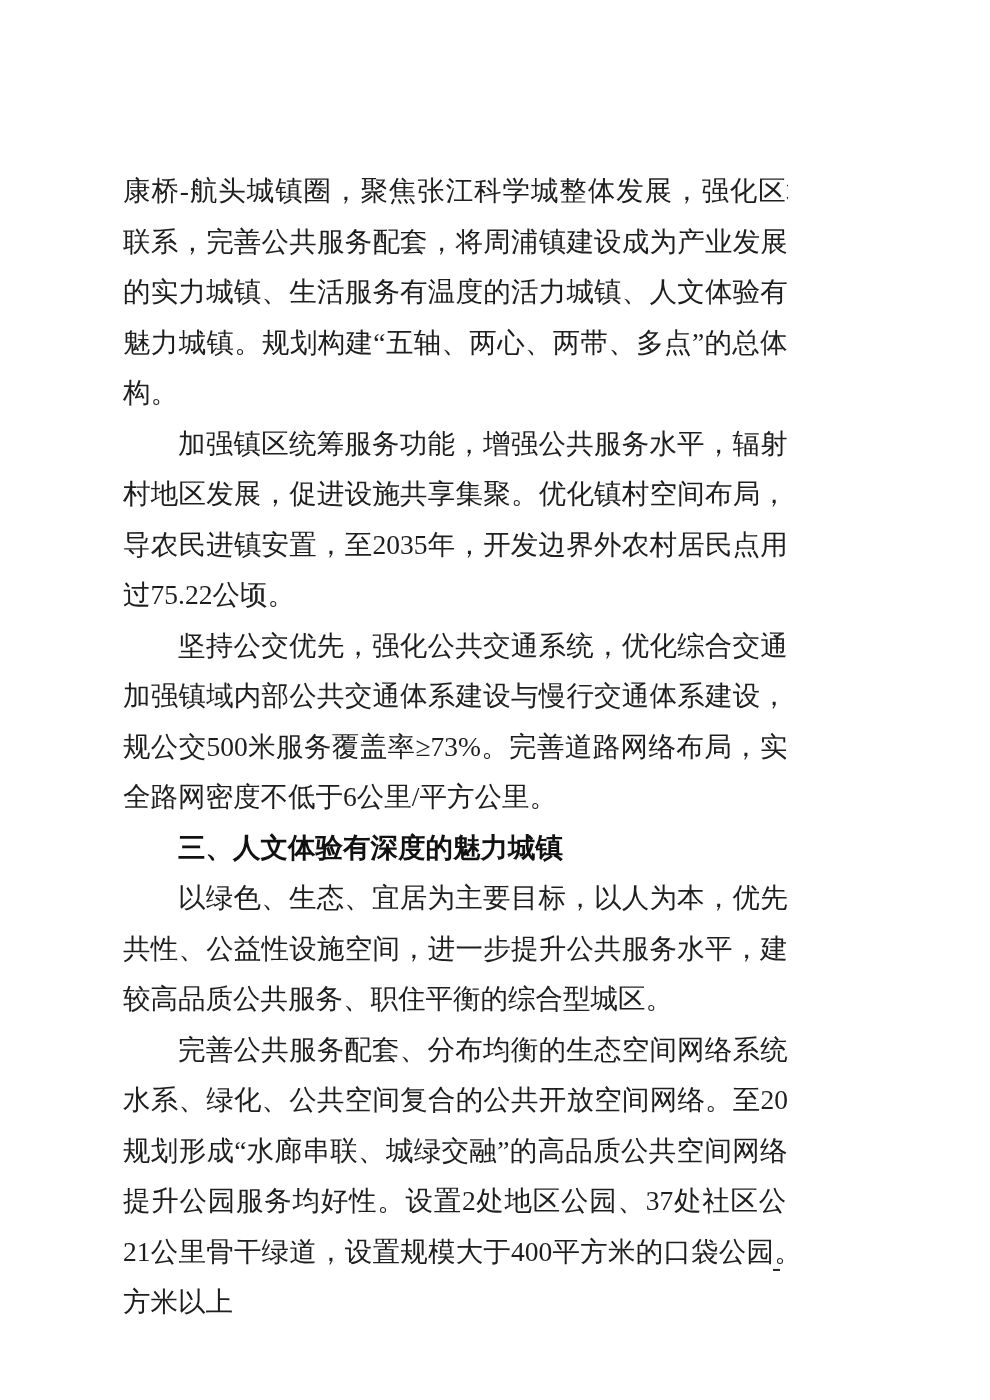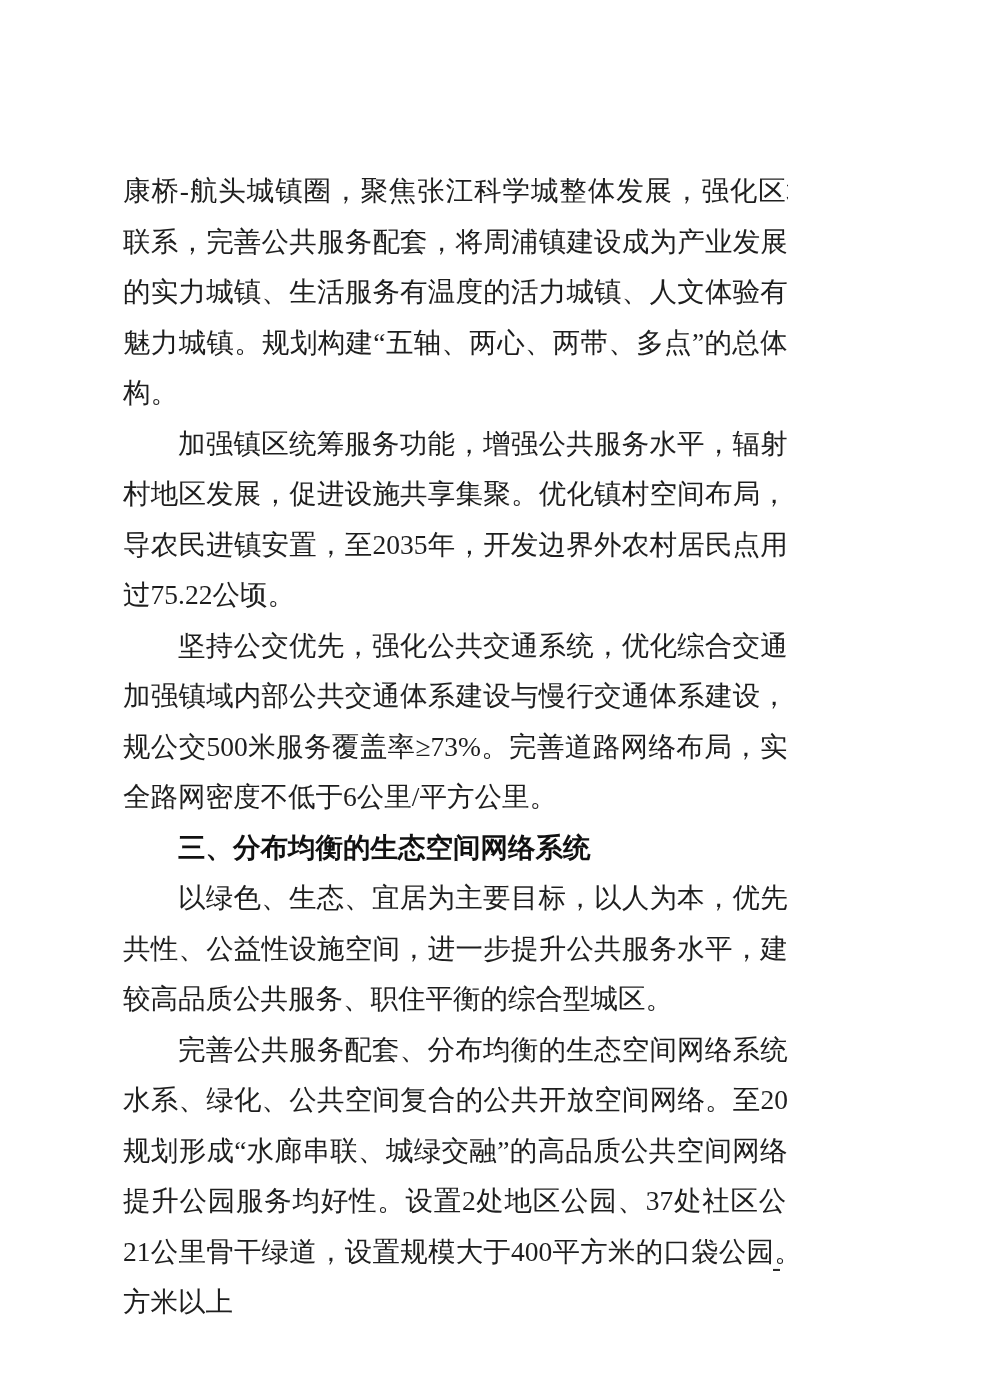--- a/index.html
+++ b/index.html
@@ -54,19 +54,19 @@
   }
 </style>
 </head>
 <body>
 
 <div class="page">
   <div class="doc-body">
       <p class="para body">康桥-航头城镇圈，聚焦张江科学城整体发展，强化区域交通联系，完善公共服务配套，将周浦镇建设成为产业发展有高度的实力城镇、生活服务有温度的活力城镇、人文体验有深度的魅力城镇。规划构建“五轴、两心、两带、多点”的总体空间结构。</p>
       <p class="para body indent">加强镇区统筹服务功能，增强公共服务水平，辐射带动乡村地区发展，促进设施共享集聚。优化镇村空间布局，有序引导农民进镇安置，至2035年，开发边界外农村居民点用地不超过75.22公顷。</p>
       <p class="para body indent">坚持公交优先，强化公共交通系统，优化综合交通系统。加强镇域内部公共交通体系建设与慢行交通体系建设，实现常规公交500米服务覆盖率≥73%。完善道路网络布局，实现镇区全路网密度不低于6公里/平方公里。</p>
-      <p class="para heading indent">三、分布均衡的生态空间网络系统</p>
+      <p class="para heading indent">三、人文体验有深度的魅力城镇</p>
       <p class="para body indent">以绿色、生态、宜居为主要目标，以人为本，优先保障公共性、公益性设施空间，进一步提升公共服务水平，建设具有较高品质公共服务、职住平衡的综合型城区。</p>
       <p class="para body indent">完善公共服务配套、分布均衡的生态空间网络系统，打造水系、绿化、公共空间复合的公共开放空间网络。至2035年，规划形成“水廊串联、城绿交融”的高品质公共空间网络，着力提升公园服务均好性。设置2处地区公园、37处社区公园以及21公里骨干绿道，设置规模大于400平方米的口袋公园。400平方米以上</p>
     </div>
 
   <div class="page-number">- 3 -</div>
 </div>
 
 </body></html>

